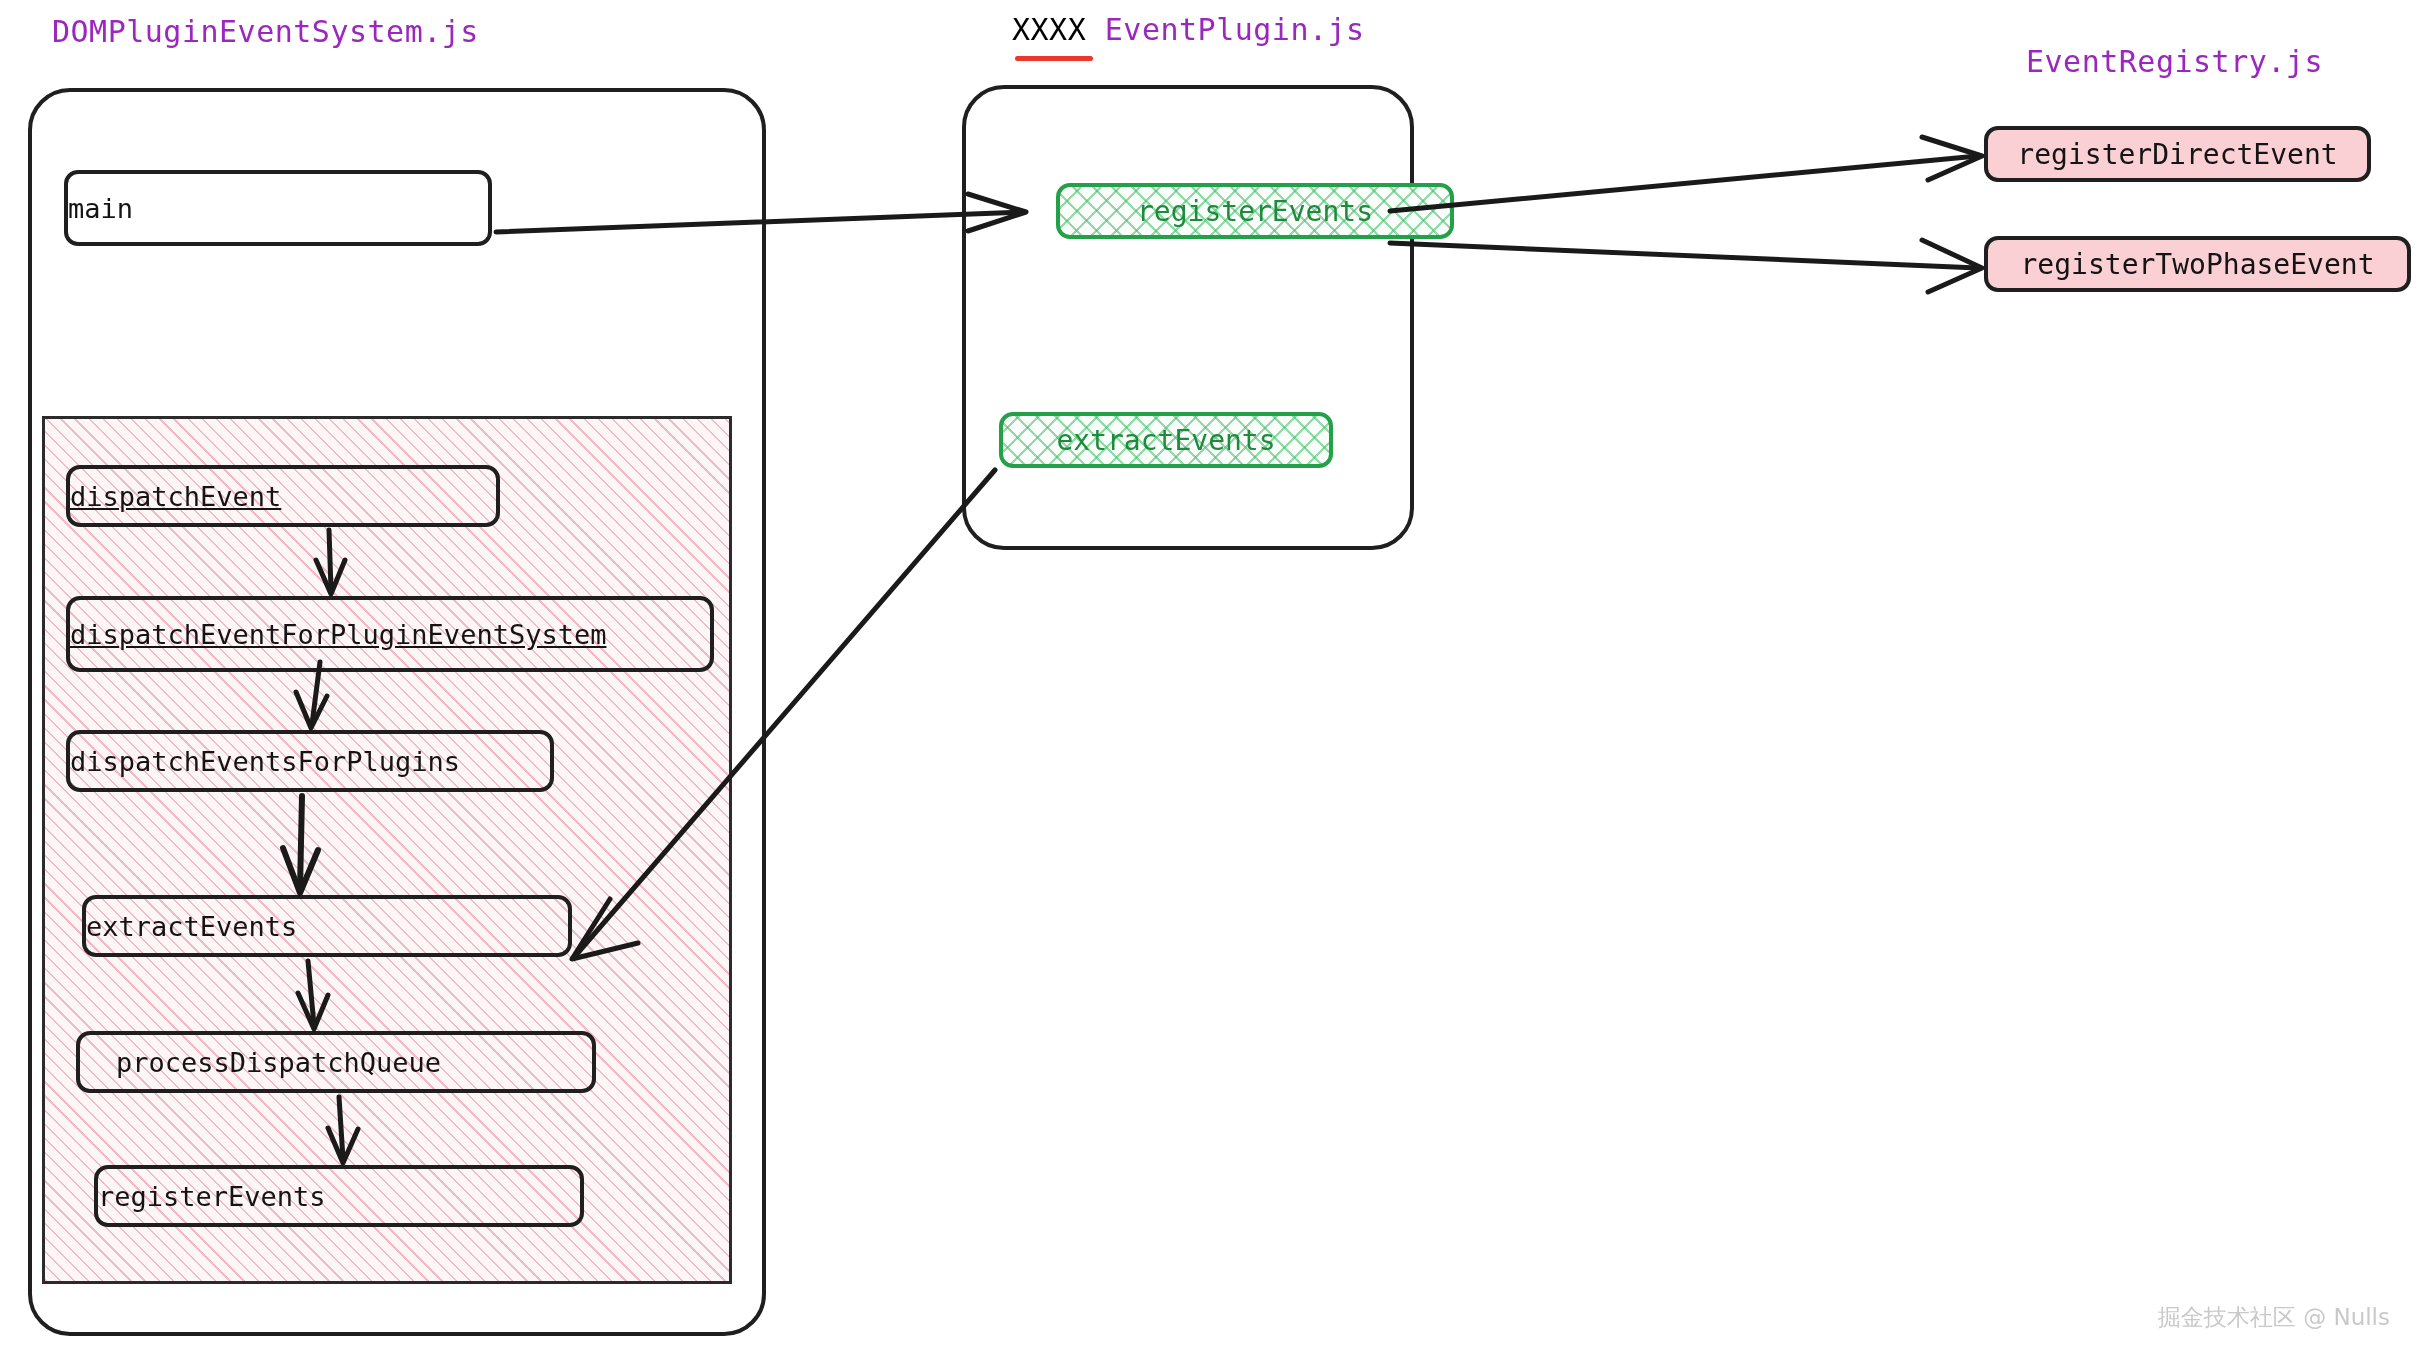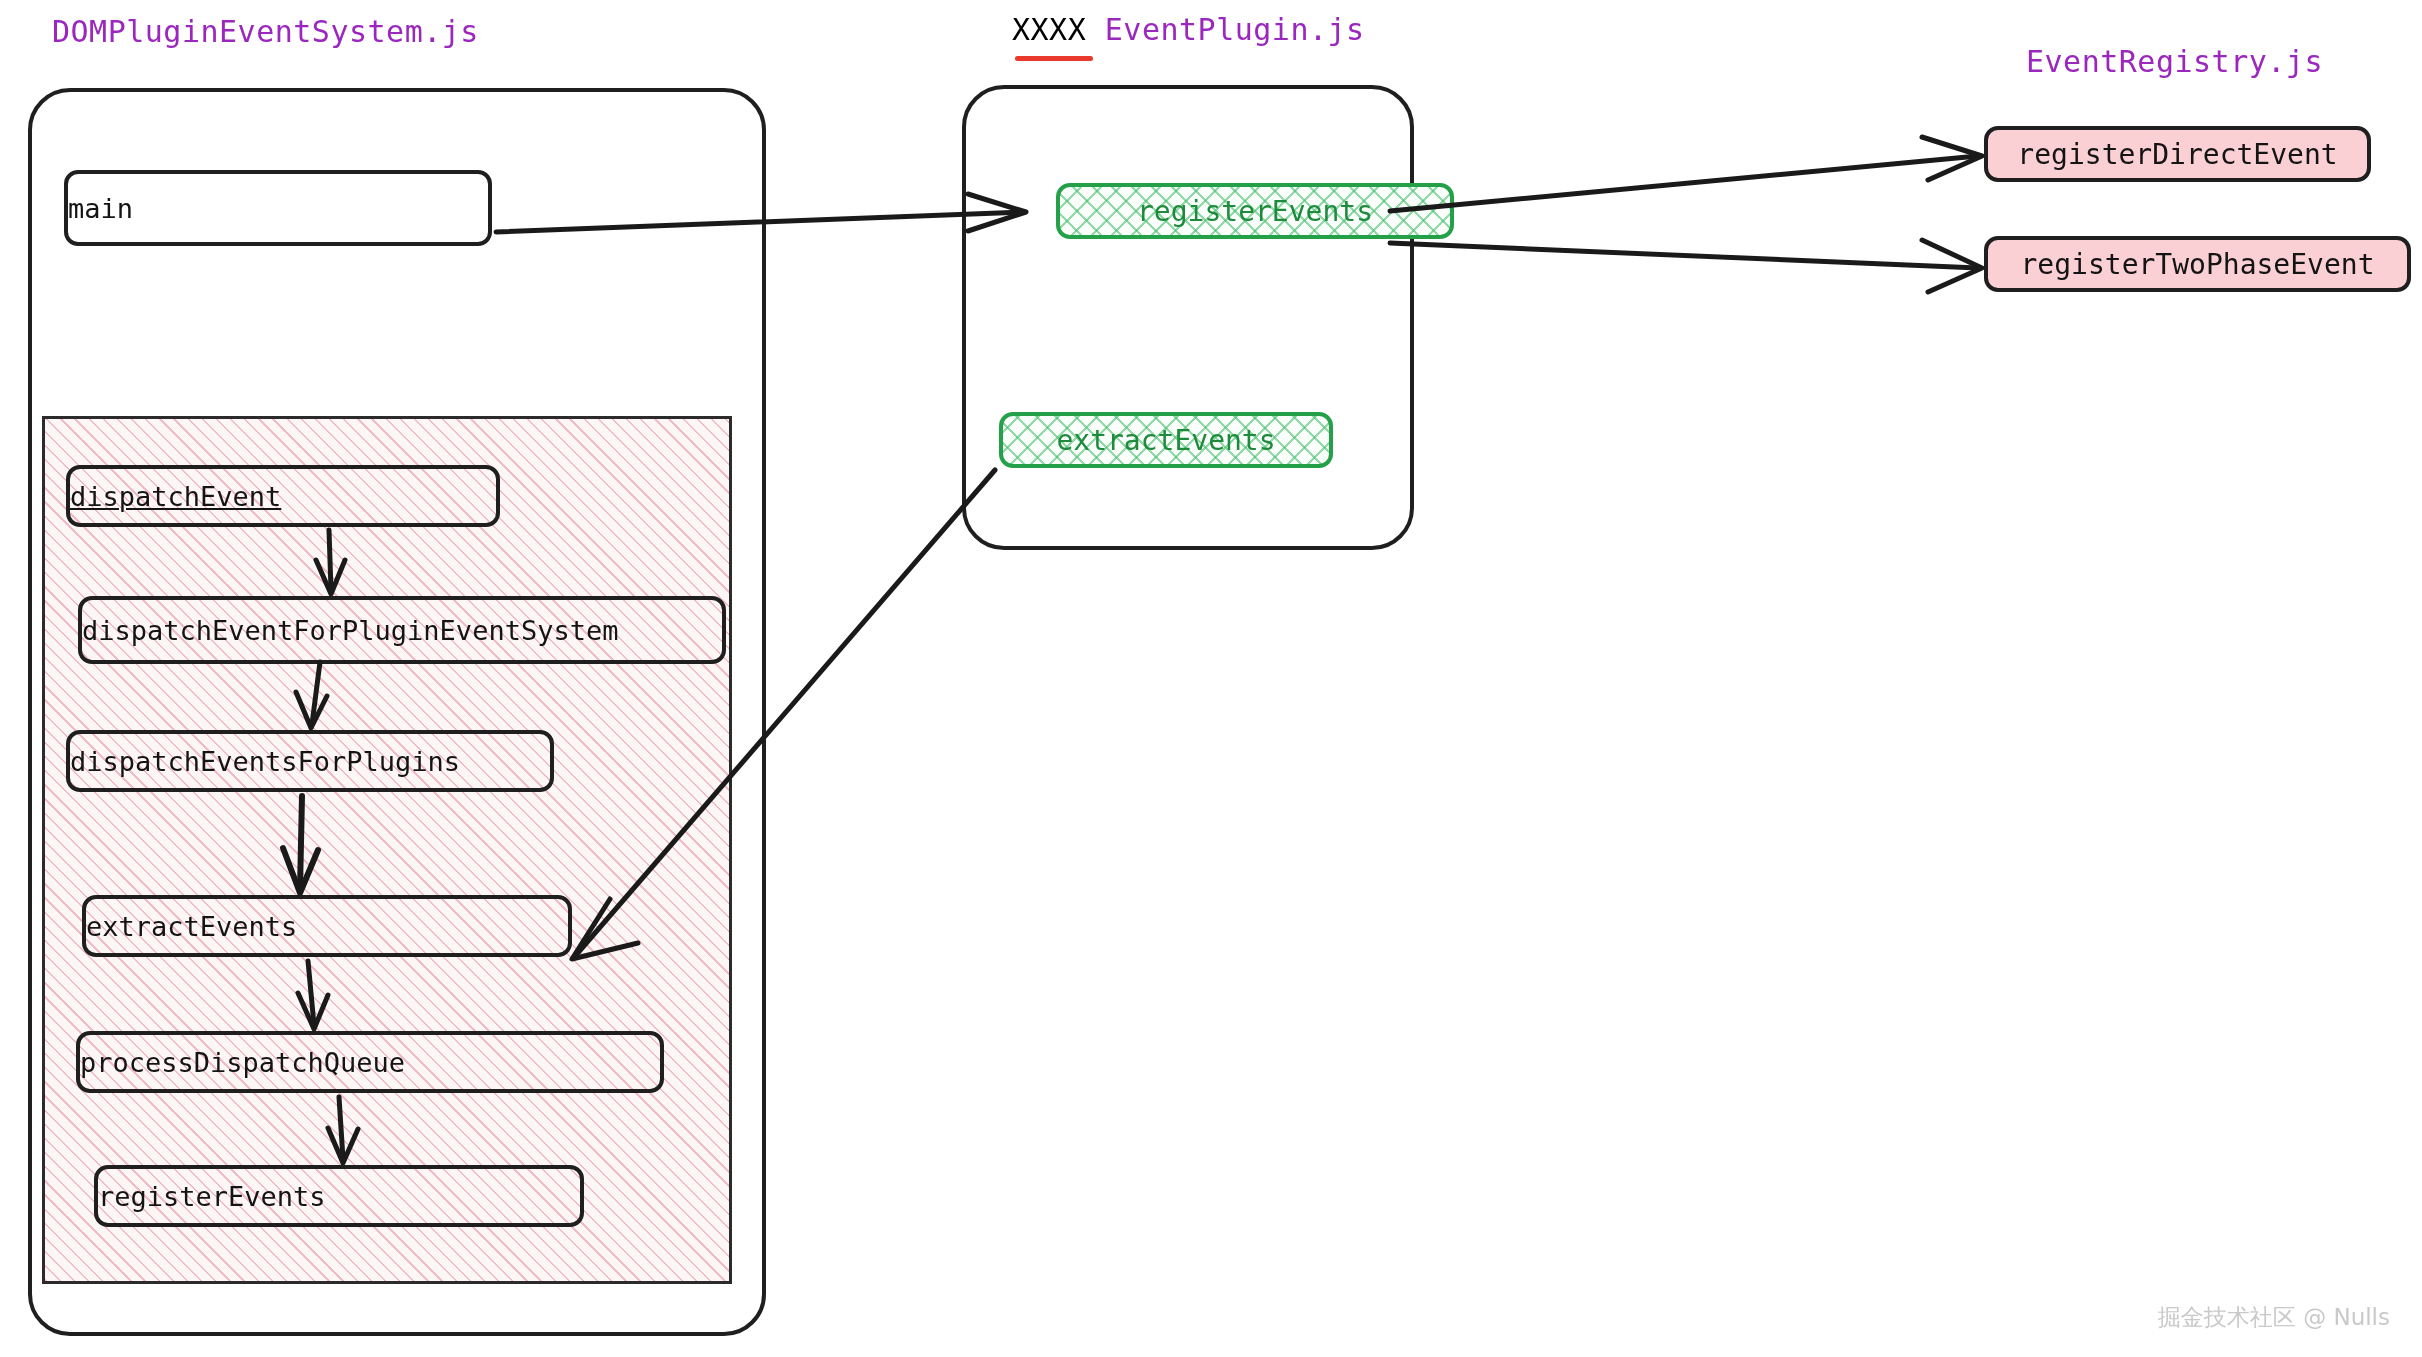--- a/index.html
+++ b/index.html
@@ -161,33 +161,33 @@
   <div class="node transparent-bg" style="left:64px; top:170px; width:428px; height:76px;">
     <span>main</span>
   </div>
 
   <div class="hatch-pink" style="left:42px; top:416px; width:690px; height:868px;"></div>
 
   <div class="node" style="left:66px; top:465px; width:434px; height:62px;text-decoration:underline;">
     <span>dispatchEvent</span>
   </div>
 
-  <div class="node" style="left:78px; top:596px; width:648px; height:68px;">
+  <div class="node" style="left:66px; top:596px; width:648px; height:76px;text-decoration:underline;">
     <span>dispatchEventForPluginEventSystem</span>
   </div>
 
   <div class="node" style="left:66px; top:730px; width:488px; height:62px;">
     <span>dispatchEventsForPlugins</span>
   </div>
 
   <div class="node" style="left:82px; top:895px; width:490px; height:62px;">
     <span>extractEvents</span>
   </div>
 
-  <div class="node" style="left:76px; top:1031px; width:588px; height:62px;">
+  <div class="node" style="left:76px; top:1031px; width:520px; height:62px;padding-left:36px;">
     <span>processDispatchQueue</span>
   </div>
 
   <div class="node" style="left:94px; top:1165px; width:490px; height:62px;">
     <span>registerEvents</span>
   </div>
 
   <div class="container-box" style="left:962px; top:85px; width:452px; height:465px;"></div>
 
   <div class="node-green" style="left:1056px; top:183px; width:398px; height:56px;">

